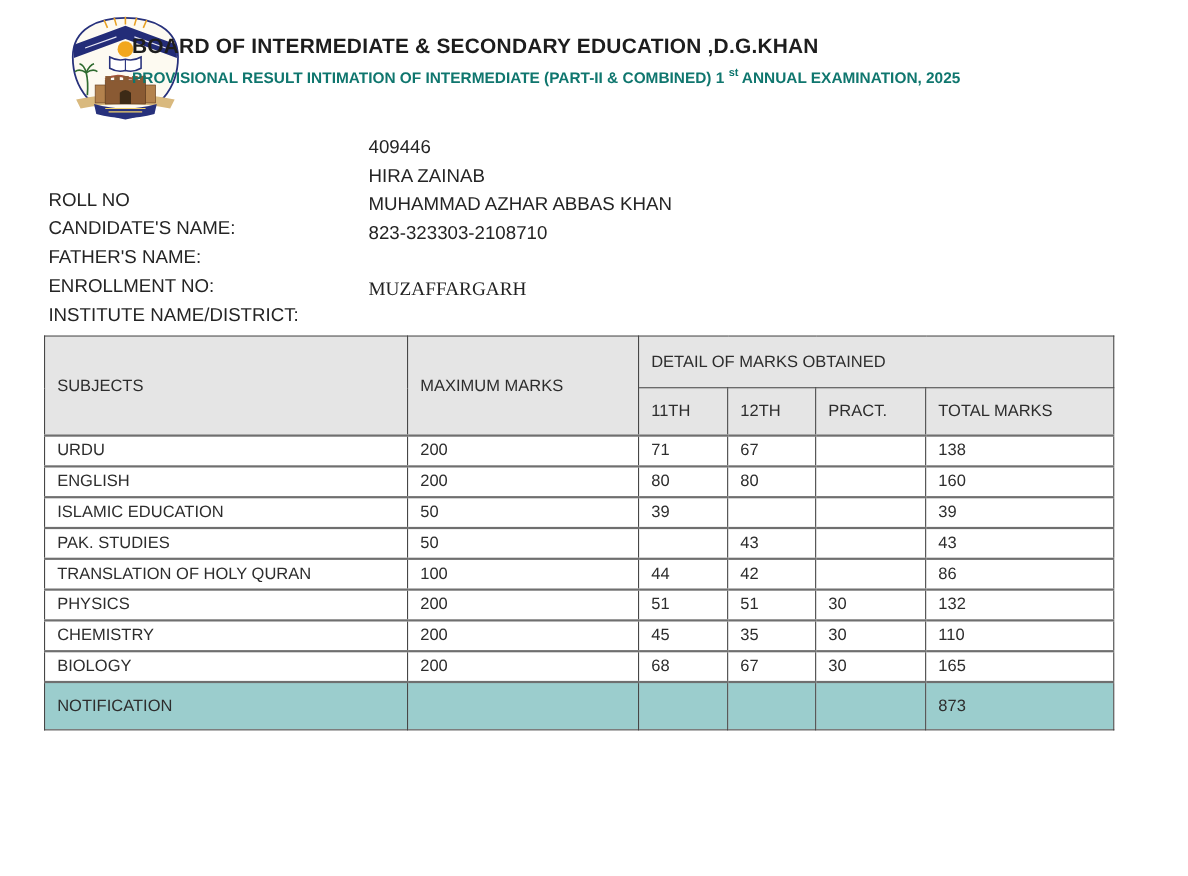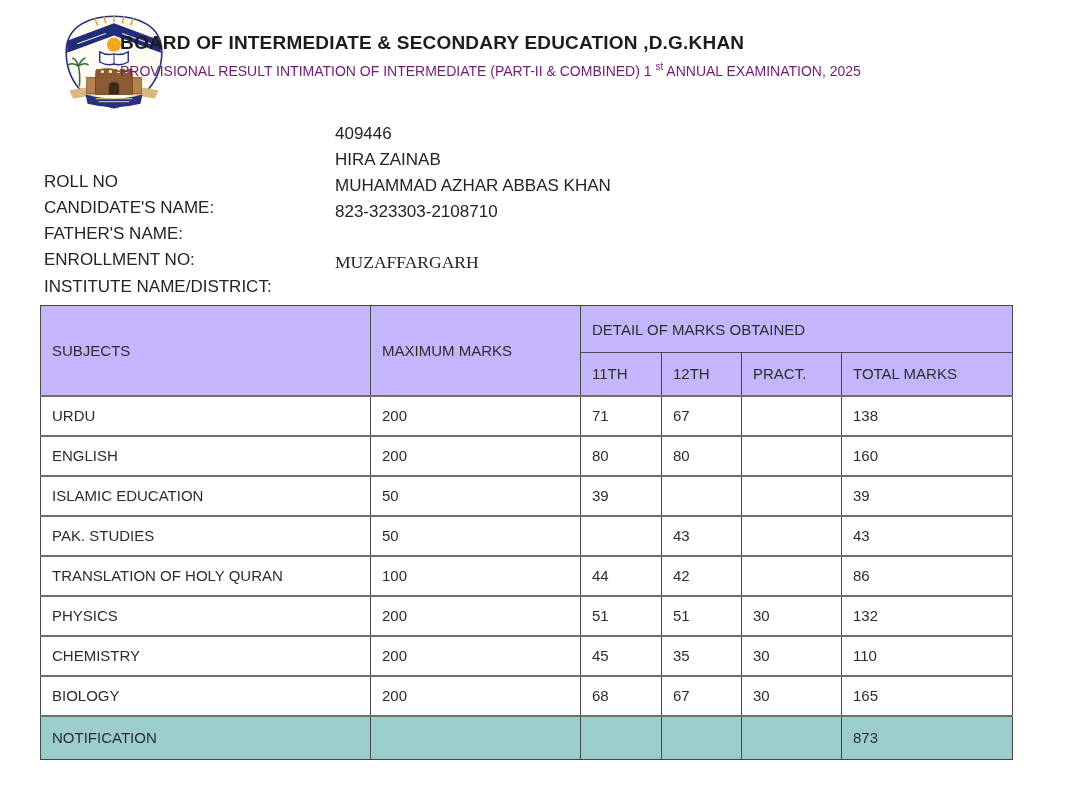--- a/index.html
+++ b/index.html
@@ -5,41 +5,41 @@
   * { margin:0; padding:0; box-sizing:border-box; }
   html,body { background:#ffffff; }
   body {
     width:1080px; height:796px; position:relative; overflow:hidden;
     font-family:"Liberation Sans", sans-serif; color:#212121;
   }
   
   .logo-wrap { position:absolute; left:57px; top:13px; width:114px; height:98px; }
   .title-block { position:absolute; left:120px; top:31px; width:950px; text-align:left; }
   .board-title { font-size:19px; font-weight:bold; letter-spacing:.2px; line-height:23px; color:#1d1d1d; }
-  .subtitle { font-size:14px; font-weight:normal; margin-top:7px; color:#701a75; }
+  .subtitle { font-size:14px; font-weight:bold; margin-top:7px; color:#0f766e; }
   .subtitle sup { font-size:10px; vertical-align:6px; margin:0 3px 0 4px; }
   
   .info { position:absolute; left:44px; top:121px; width:900px; }
   .info-row { display:flex; height:26px; line-height:26px; font-size:17px; }
   .info-label { width:291px; flex:0 0 291px; color:#242424;margin-top:48px; }
   .info-value { color:#242424; }
   .info-row.multiline { height:auto; min-height:46px; align-items:center; margin-top:2px; }
   .info-row.multiline .info-label { line-height:23px; }
   .serif-value { font-family:"Liberation Serif", serif; font-size:17.5px; line-height:23px; }
   
   table.marks { position:absolute; left:40px; top:305px; width:972px;
     border-collapse:collapse; table-layout:fixed; }
   .marks th, .marks td {
     border:1px solid #474747; font-size:15px; font-weight:normal;
     text-align:left; padding:0 6px 0 11px; color:#2d2d2d; overflow:hidden; white-space:nowrap;
   }
-  .marks thead th { background:#c4b5fd; }
+  .marks thead th { background:#e5e5e5; }
   .marks thead tr.group-row { height:47px; }
   .marks thead tr.cols-row { height:43px; }
-  .marks tbody tr { height:40px; }
+  .marks tbody tr { height:28px; }
   .marks tbody td { border-top-width:2px; border-top-color:#6f6f6f; background:#ffffff; }
   .marks tfoot tr { height:44px;border-radius:21px; }
   .marks tfoot td { background:#9bcdcd; border-top-width:2px; border-top-color:#6f6f6f; }
 </style>
 </head>
 <body>
 
 <div>
 
   <div class="logo-wrap">

